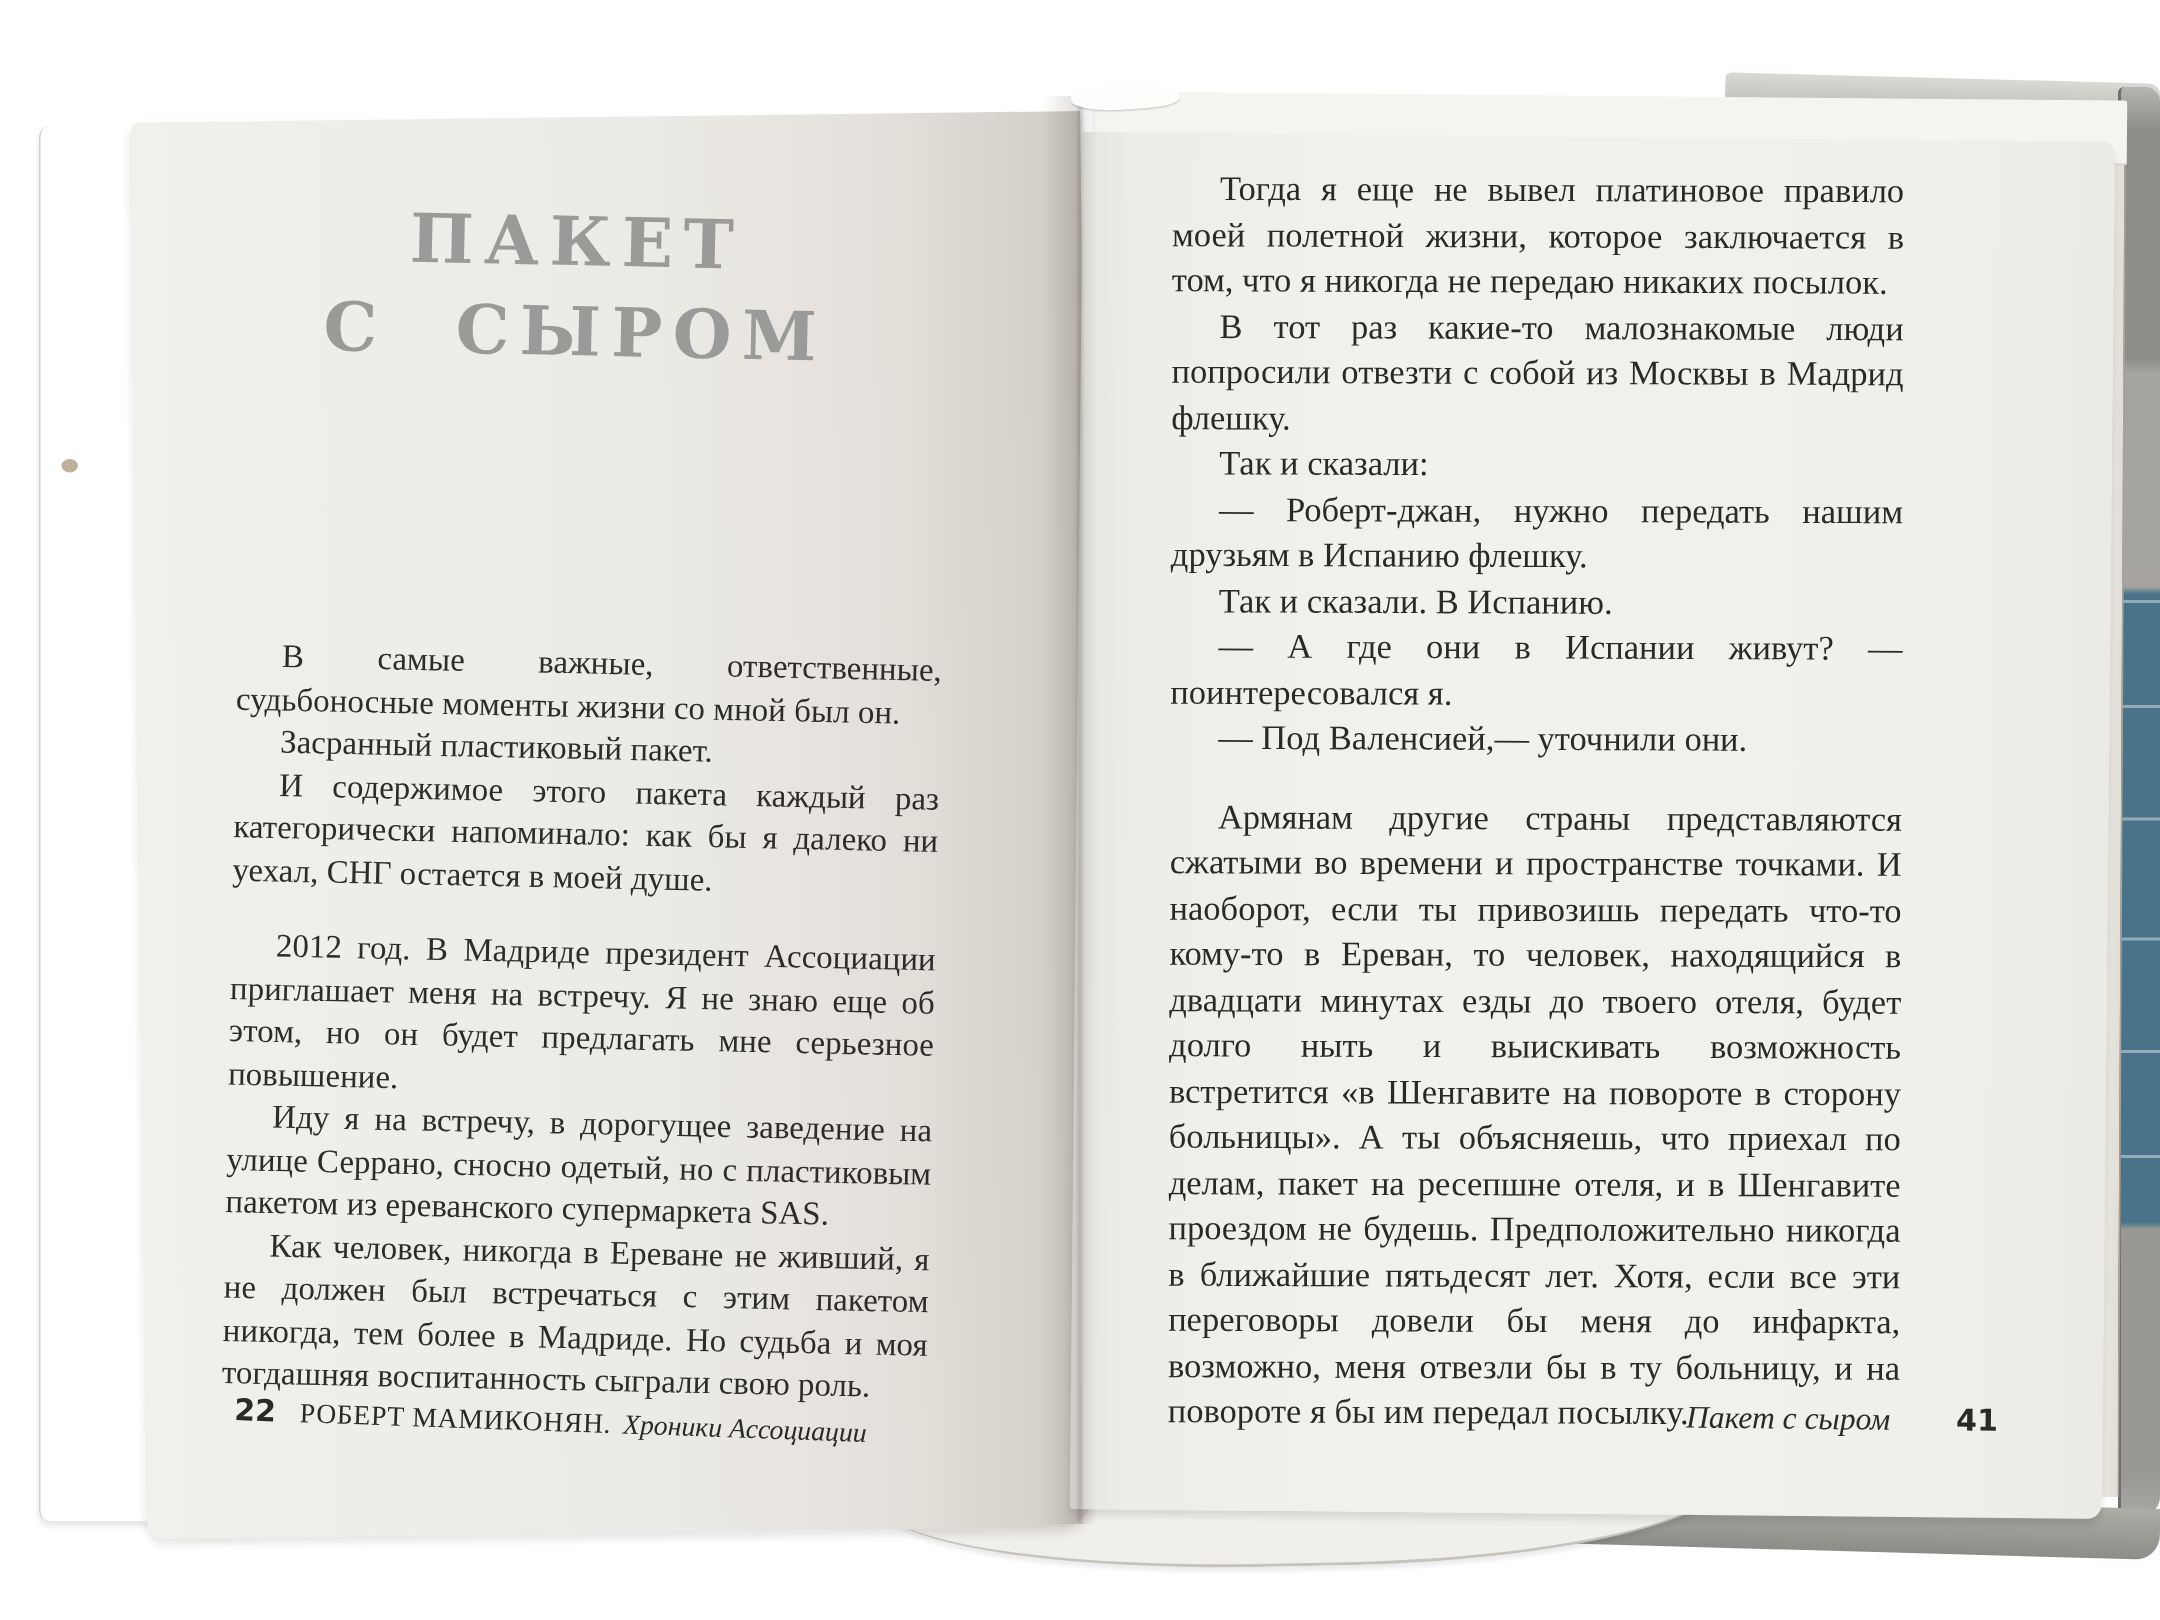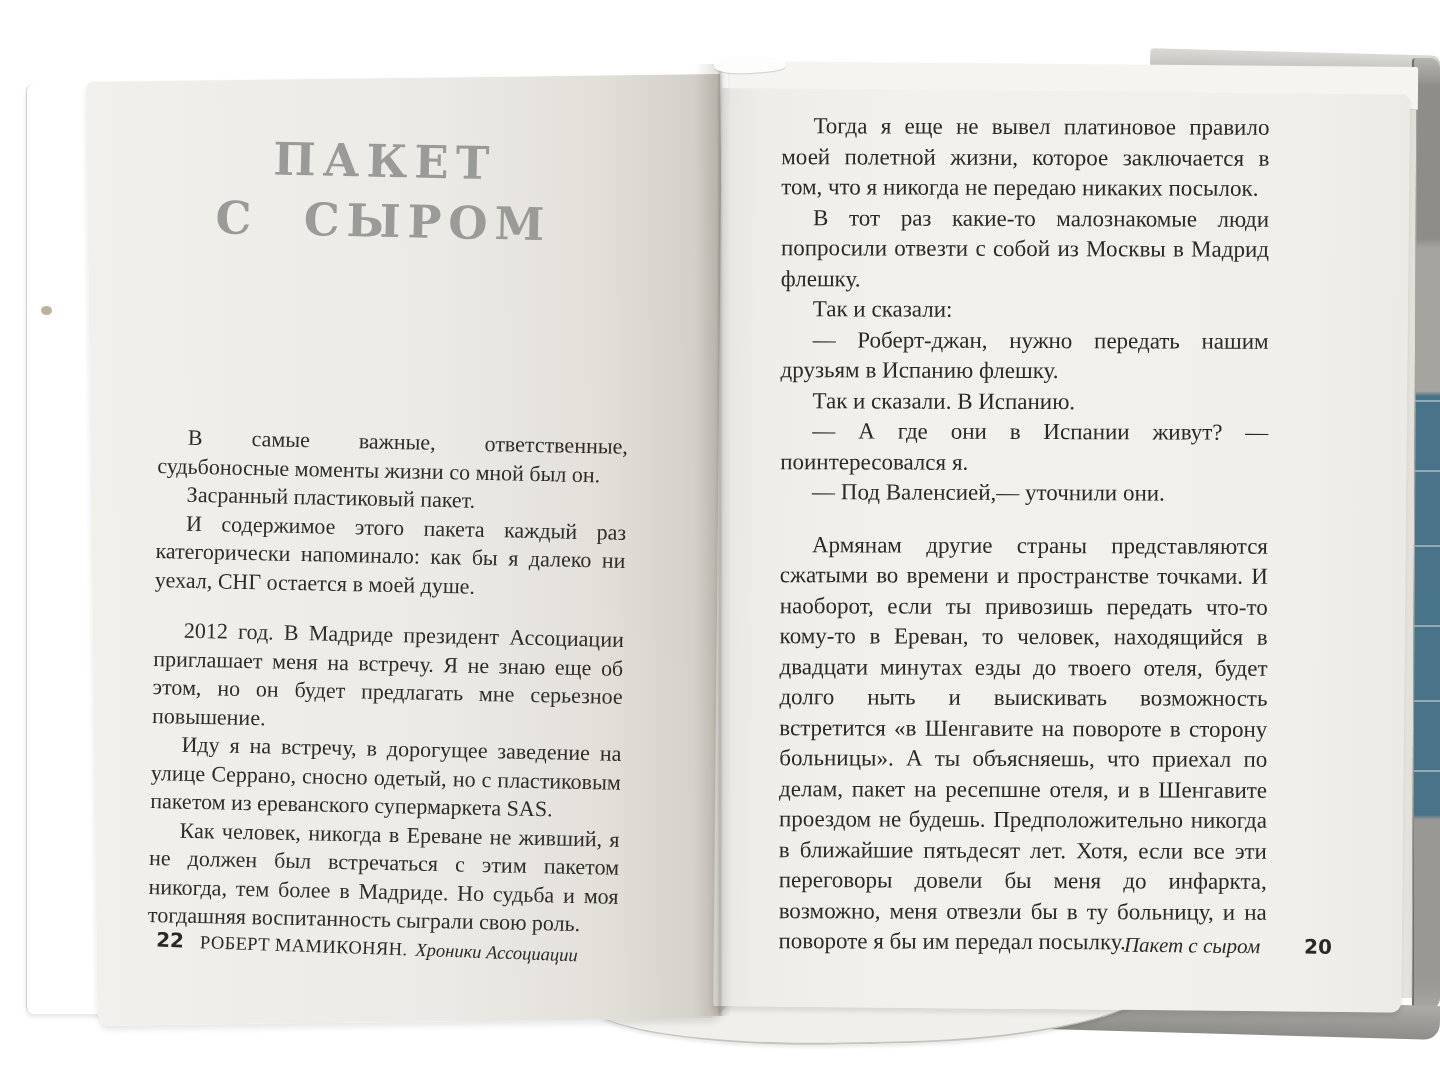--- a/index.html
+++ b/index.html
@@ -130,16 +130,16 @@
         <p class="para">Так и сказали:</p>
         <p class="para">— Роберт-джан, нужно передать нашим друзьям в Испанию флешку.</p>
         <p class="para">Так и сказали. В Испанию.</p>
         <p class="para">— А где они в Испании живут? — поинтересовался я.</p>
         <p class="para">— Под Валенсией,— уточнили они.</p>
         <p class="para spaced">Армянам другие страны представляются сжатыми во времени и пространстве точками. И наоборот, если ты привозишь передать что-то кому-то в Ереван, то человек, находящийся в двадцати минутах езды до твоего отеля, будет долго ныть и выискивать возможность встретится «в Шенгавите на повороте в сторону больницы». А ты объясняешь, что приехал по делам, пакет на ресепшне отеля, и в Шенгавите проездом не будешь. Предположительно никогда в ближайшие пятьдесят лет. Хотя, если все эти переговоры довели бы меня до инфаркта, возможно, меня отвезли бы в ту больницу, и на повороте я бы им передал посылку.</p>
       </div>
   </div>
   <div class="right-footer">
     <span class="fchapter">Пакет с сыром</span>
-    <span class="fnum">20</span>
+    <span class="fnum">41</span>
   </div>
 
 </div>
 
 </body></html>

